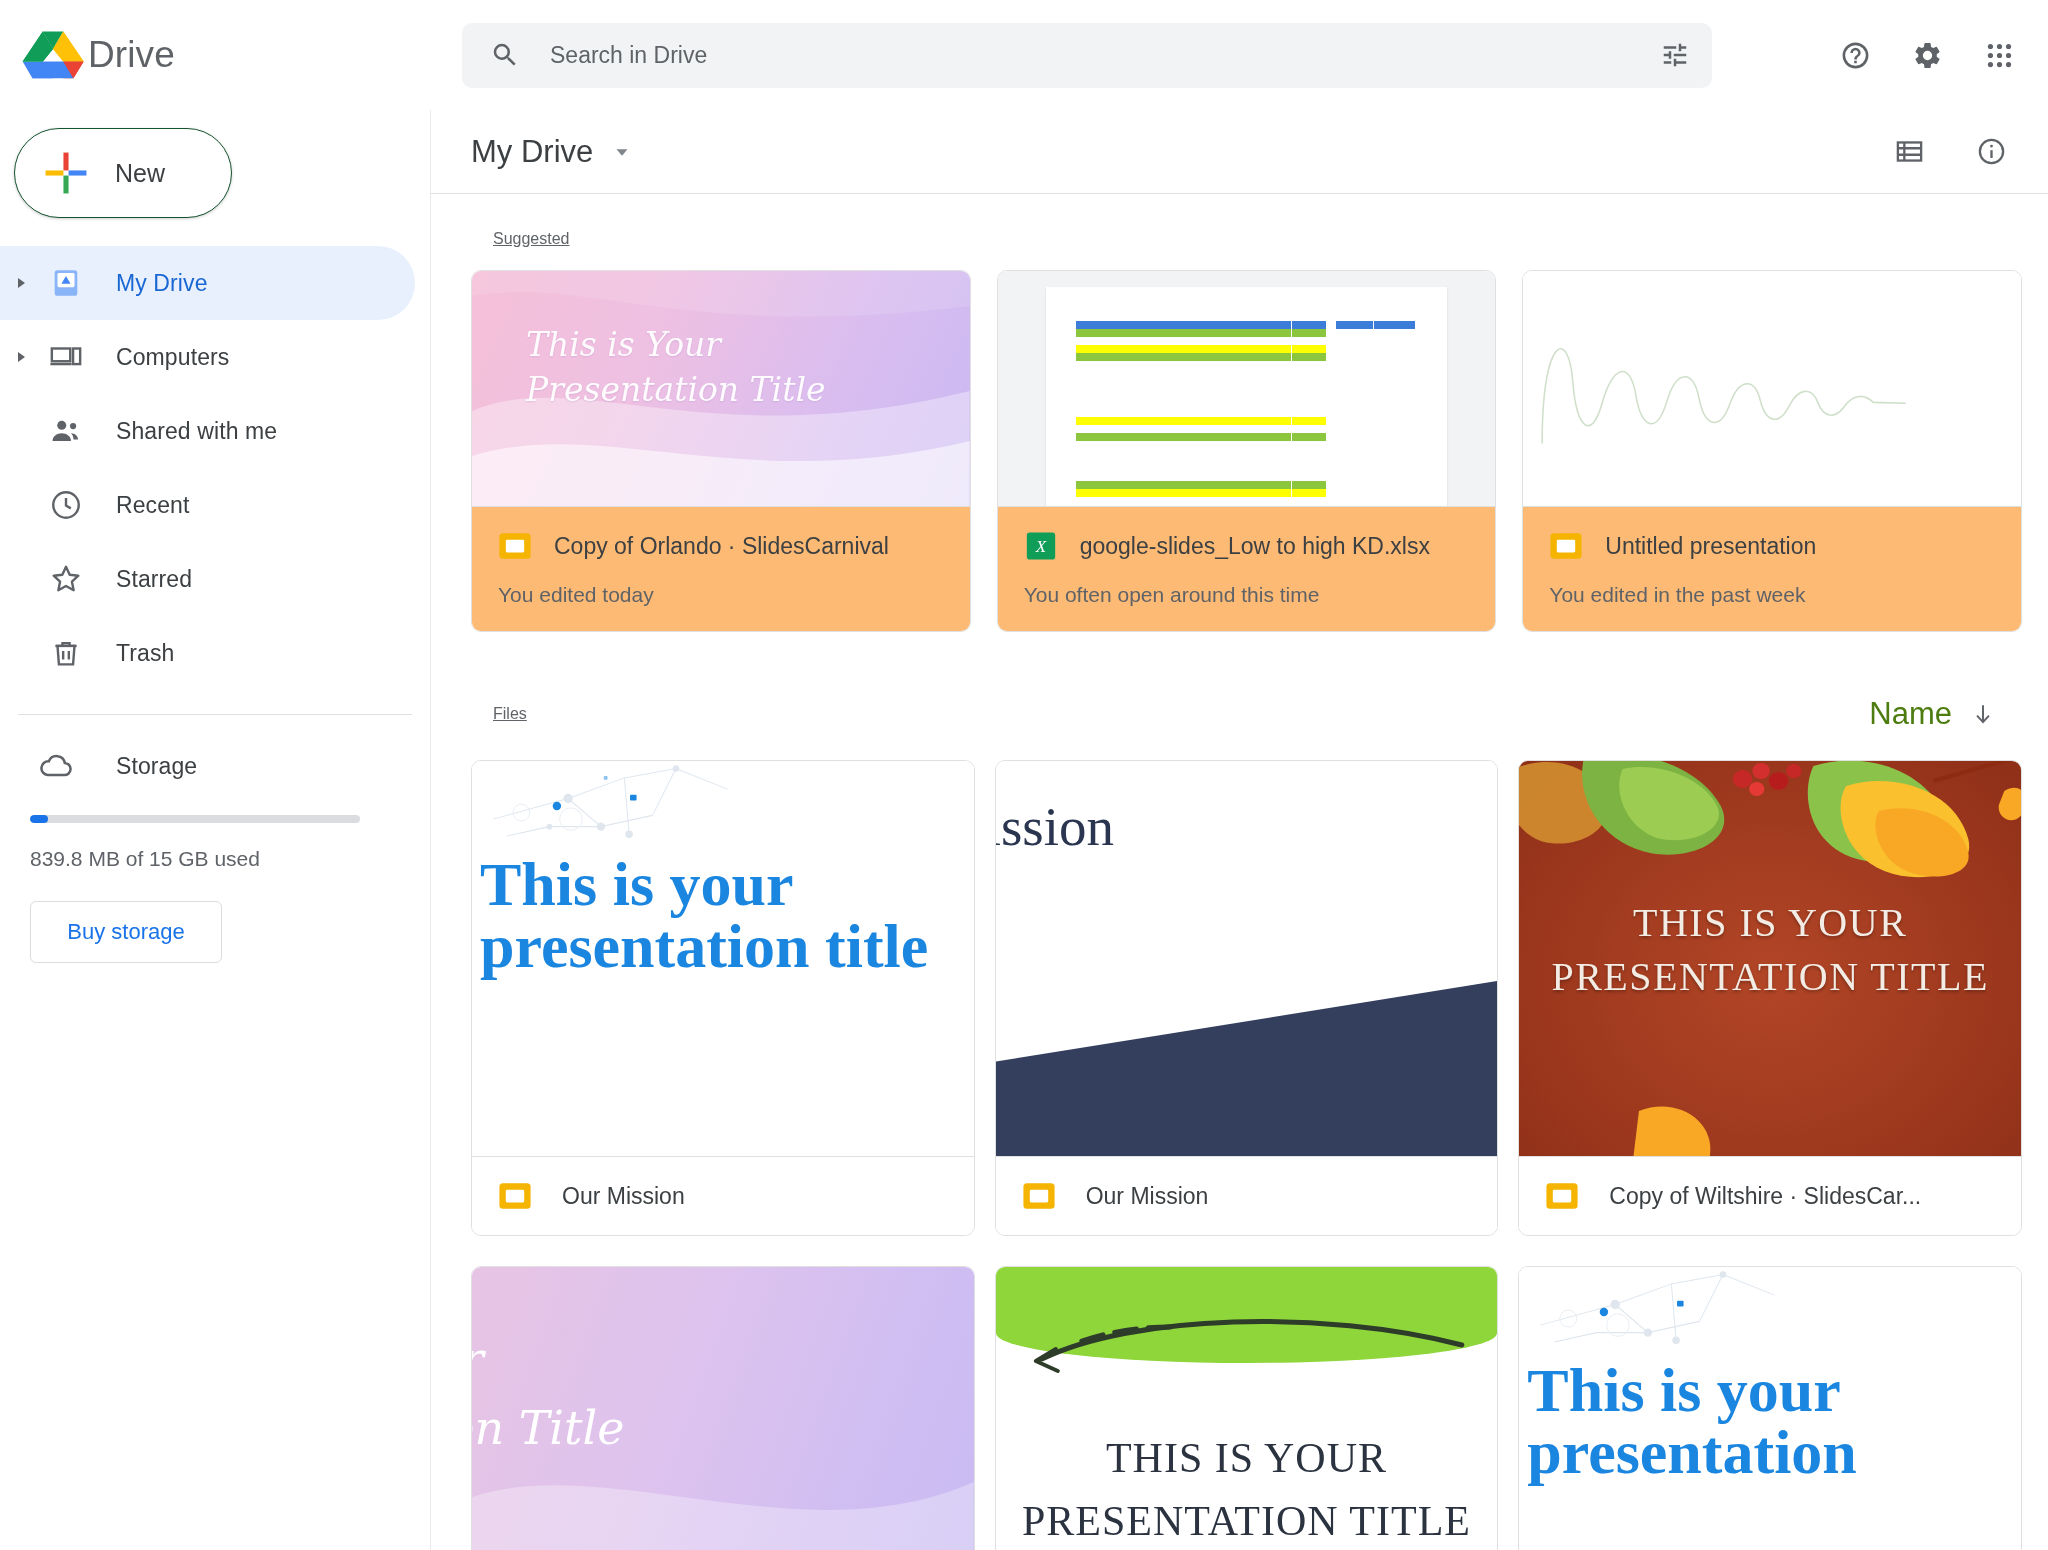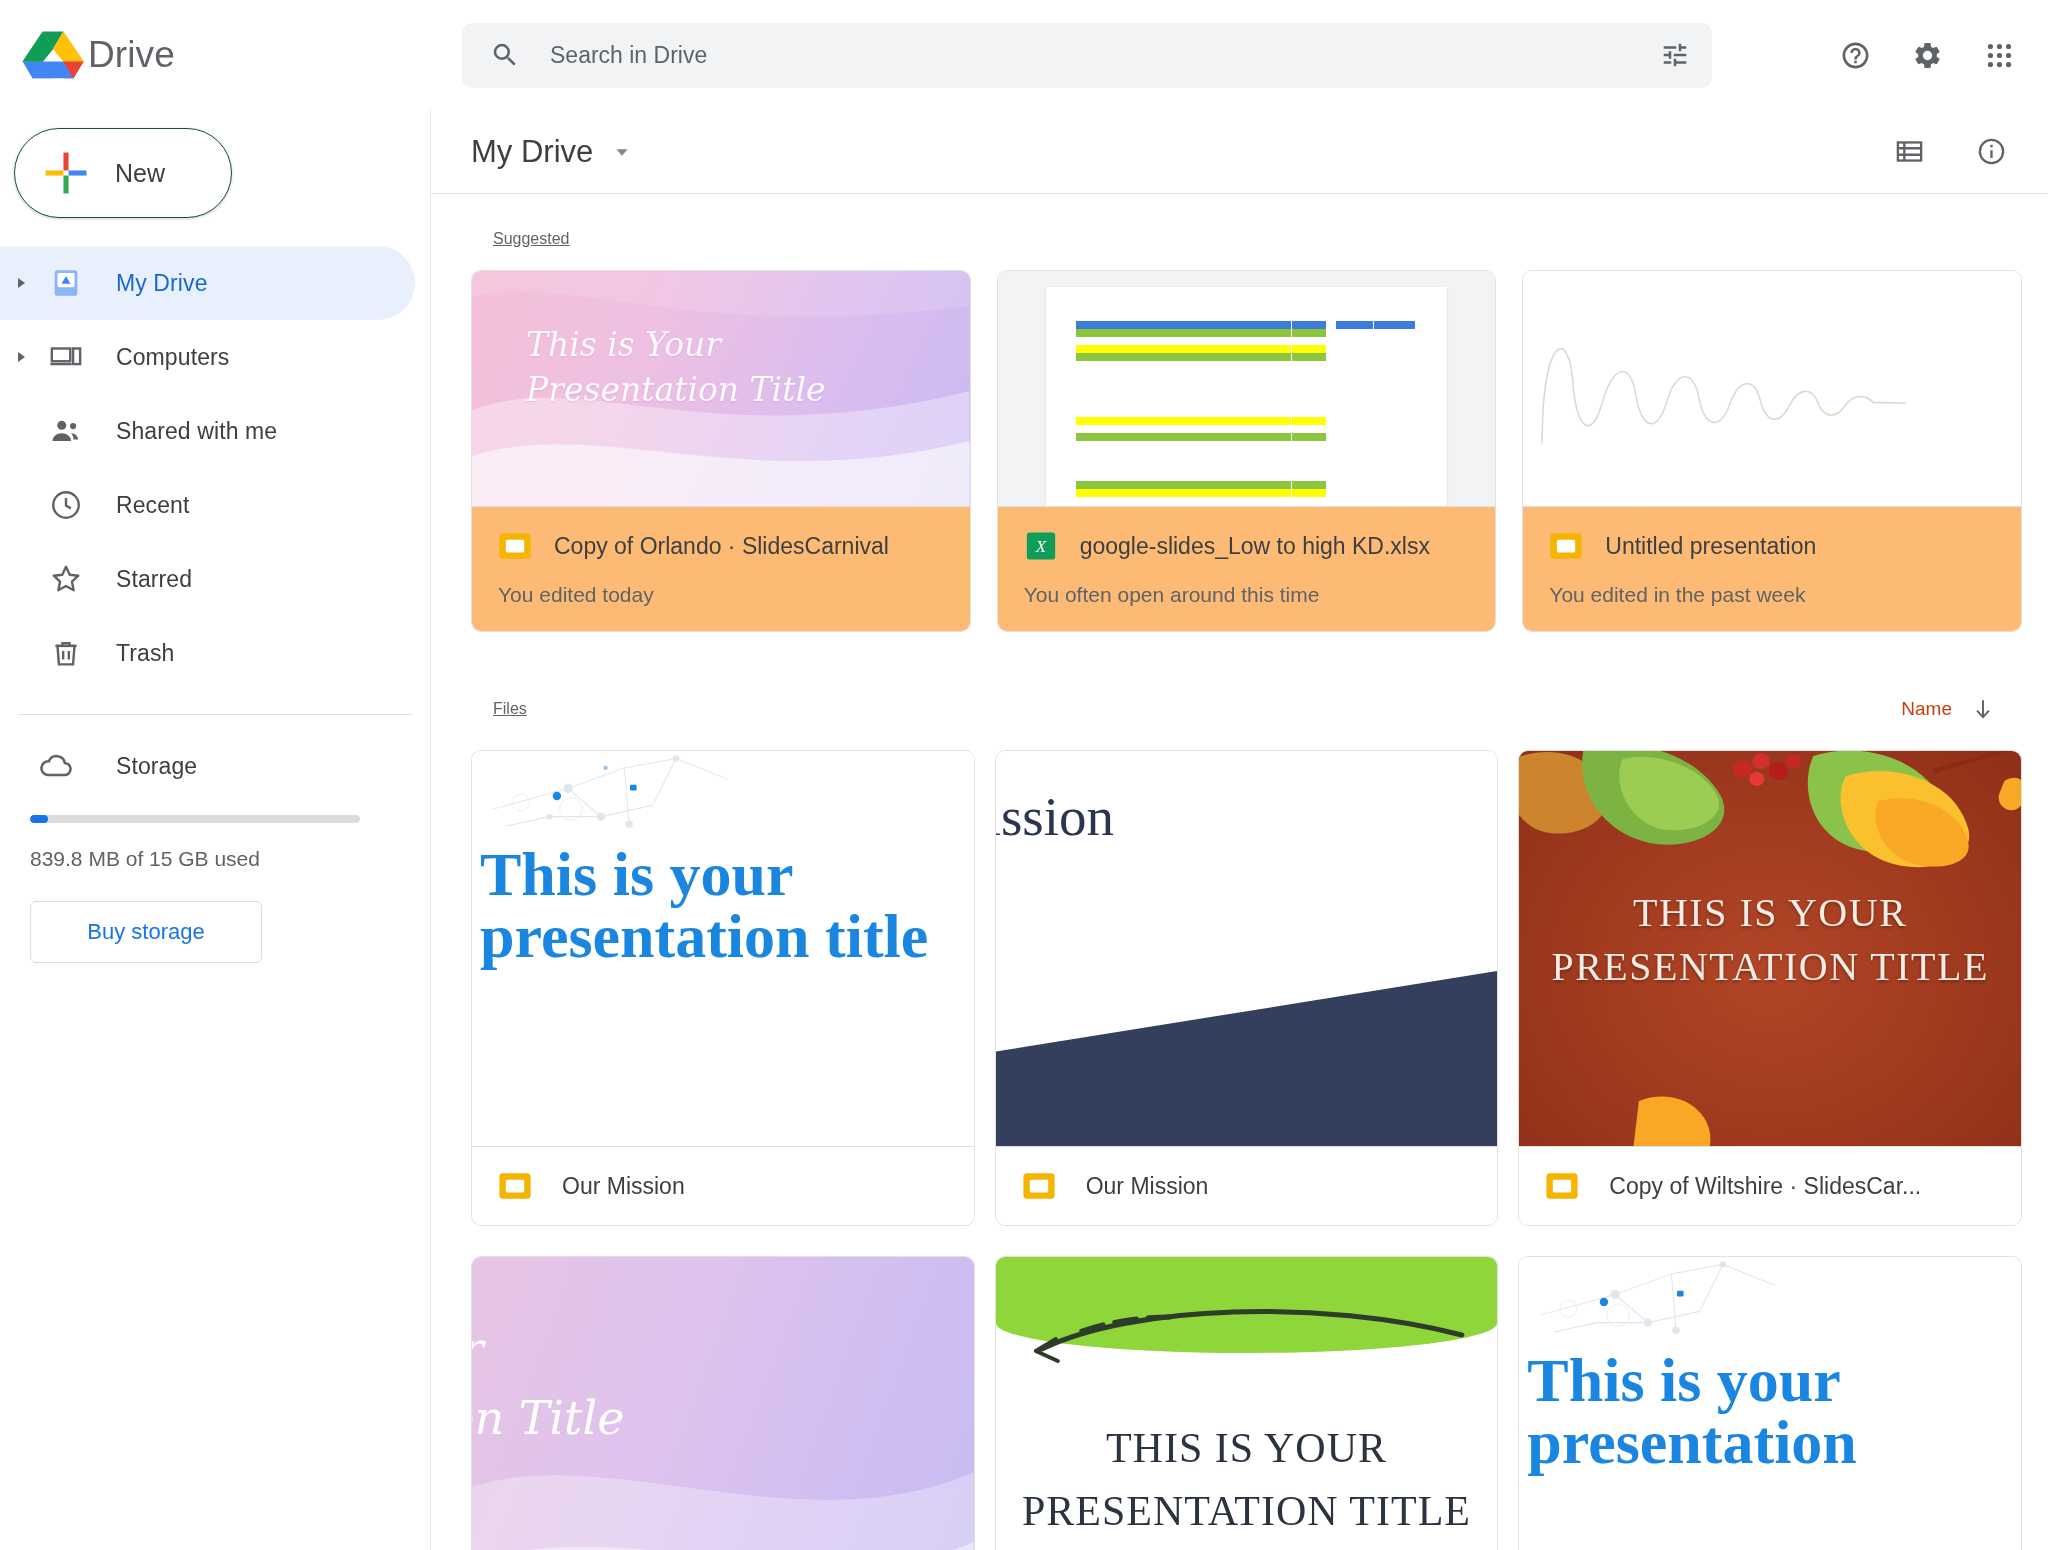--- a/index.html
+++ b/index.html
@@ -104,21 +104,21 @@
   .storage-row .nav-label { margin-left: 42px; }
 
   .bar-track {
     height: 8px; width: 330px; margin: 12px 0 0 30px;
     background: #dadce0; border-radius: 4px; overflow: hidden;
   }
   .bar-fill { height: 100%; background: #1a73e8; border-radius: 4px; }
   .storage-text { font-size: 21px; color: #5f6368; margin: 24px 0 0 30px; }
   .buy-btn {
     margin: 30px 0 0 30px;
-    width: 232px; height: 62px;
+    width: 192px; height: 62px;
     border: 1px solid #dadce0; border-radius: 6px;
     background: #fff; color: #1a73e8; font-size: 22px;
     font-family: "Liberation Sans", sans-serif;
     cursor: pointer;
   }
 
   
   .main { flex: 1; display: flex; flex-direction: column; min-width: 0; border-left: 1px solid #e8eaed; }
   .main-header {
     height: 84px; min-height: 84px;
@@ -134,21 +134,21 @@
   .scroller { flex: 1; overflow: hidden; padding: 0 26px 0 40px; position: relative; }
 
   .section-title { font-size: 16px; color: #5f6368; margin: 36px 0 0 22px; text-decoration: underline; }
 
   .files-bar { display: flex; align-items: center; margin-top: 58px; padding: 0 16px 0 22px; }
   .files-bar .section-title { margin: 0; }
   .sort-btn {
     margin-left: auto; display: flex; align-items: center; cursor: pointer;
     padding: 6px 10px; border-radius: 4px;
   }
-  .sort-label { font-size: 19px; color: #c2410c; }
+  .sort-label { font-size: 31px; color: #4d7c0f; }
   .sort-btn svg { width: 26px; height: 26px; margin-left: 18px; }
 
   
   .sugg-grid { display: grid; grid-template-columns: repeat(3, 1fr); gap: 26px; margin-top: 22px; }
   .files-grid { display: grid; grid-template-columns: repeat(3, 1fr); gap: 20px; margin-top: 22px; }
 
   .card {
     background: #fff; border: 1px solid #e0e0e0; border-radius: 10px;
     overflow: hidden; cursor: pointer;
   }

